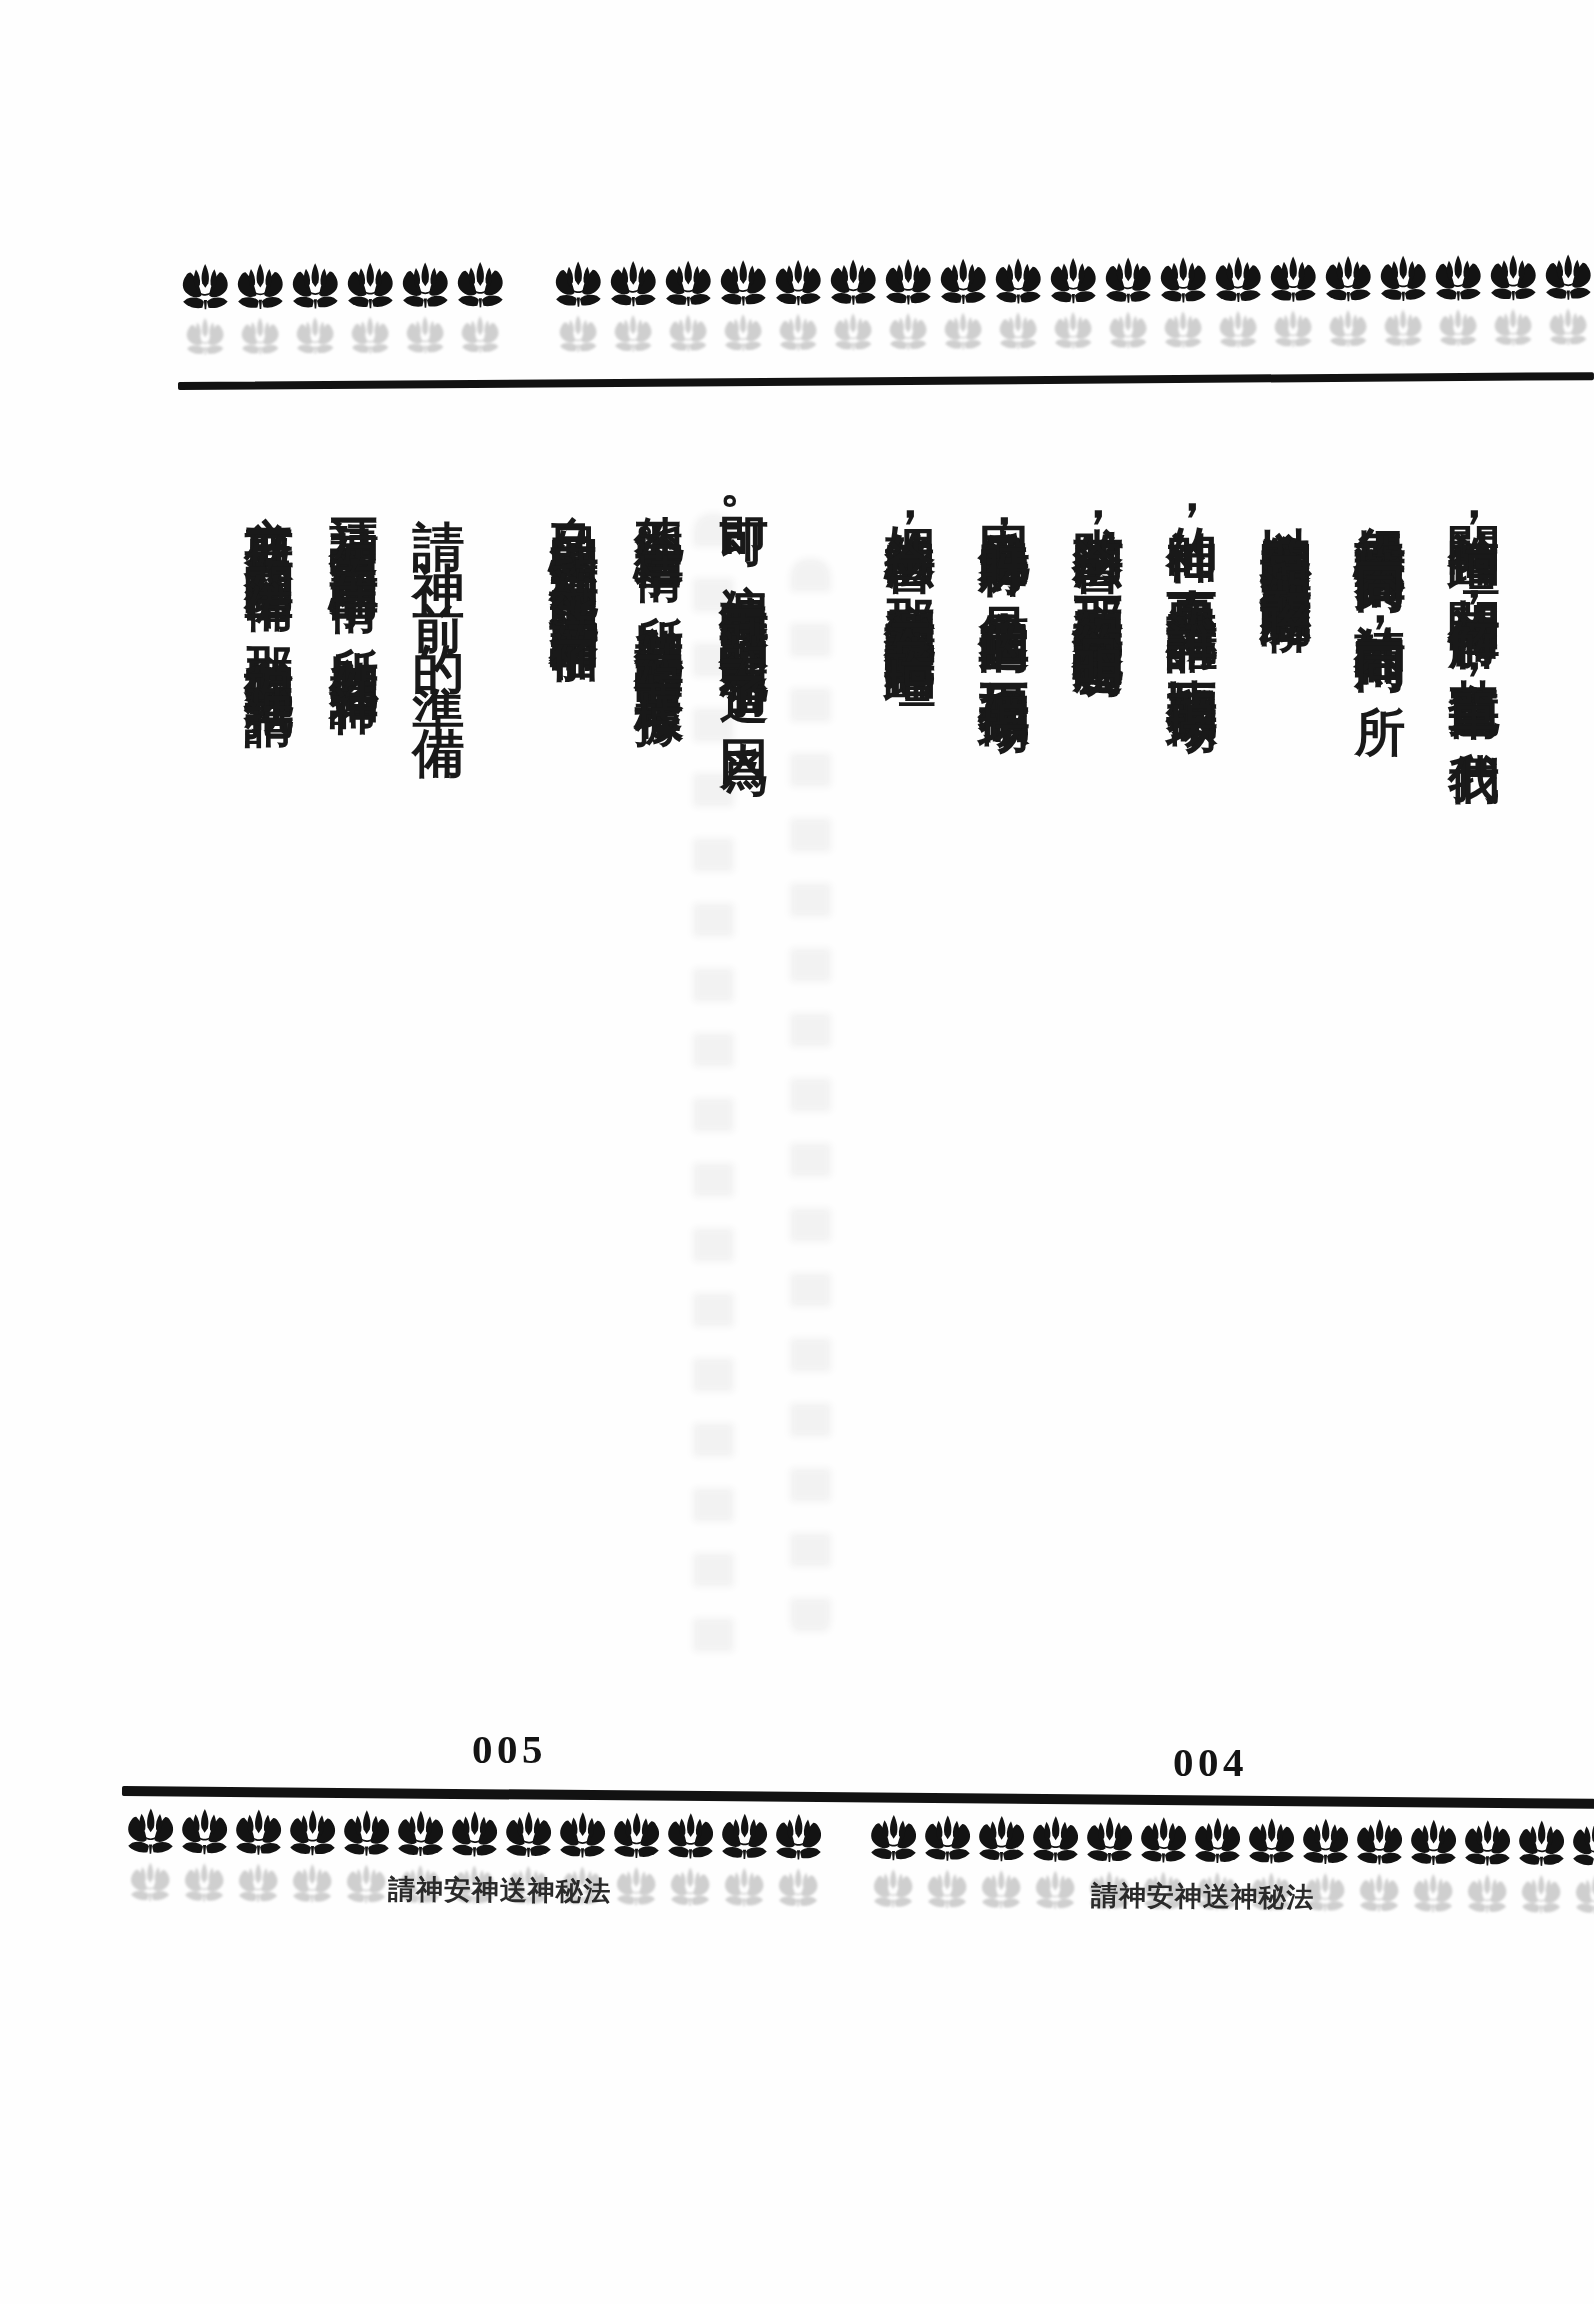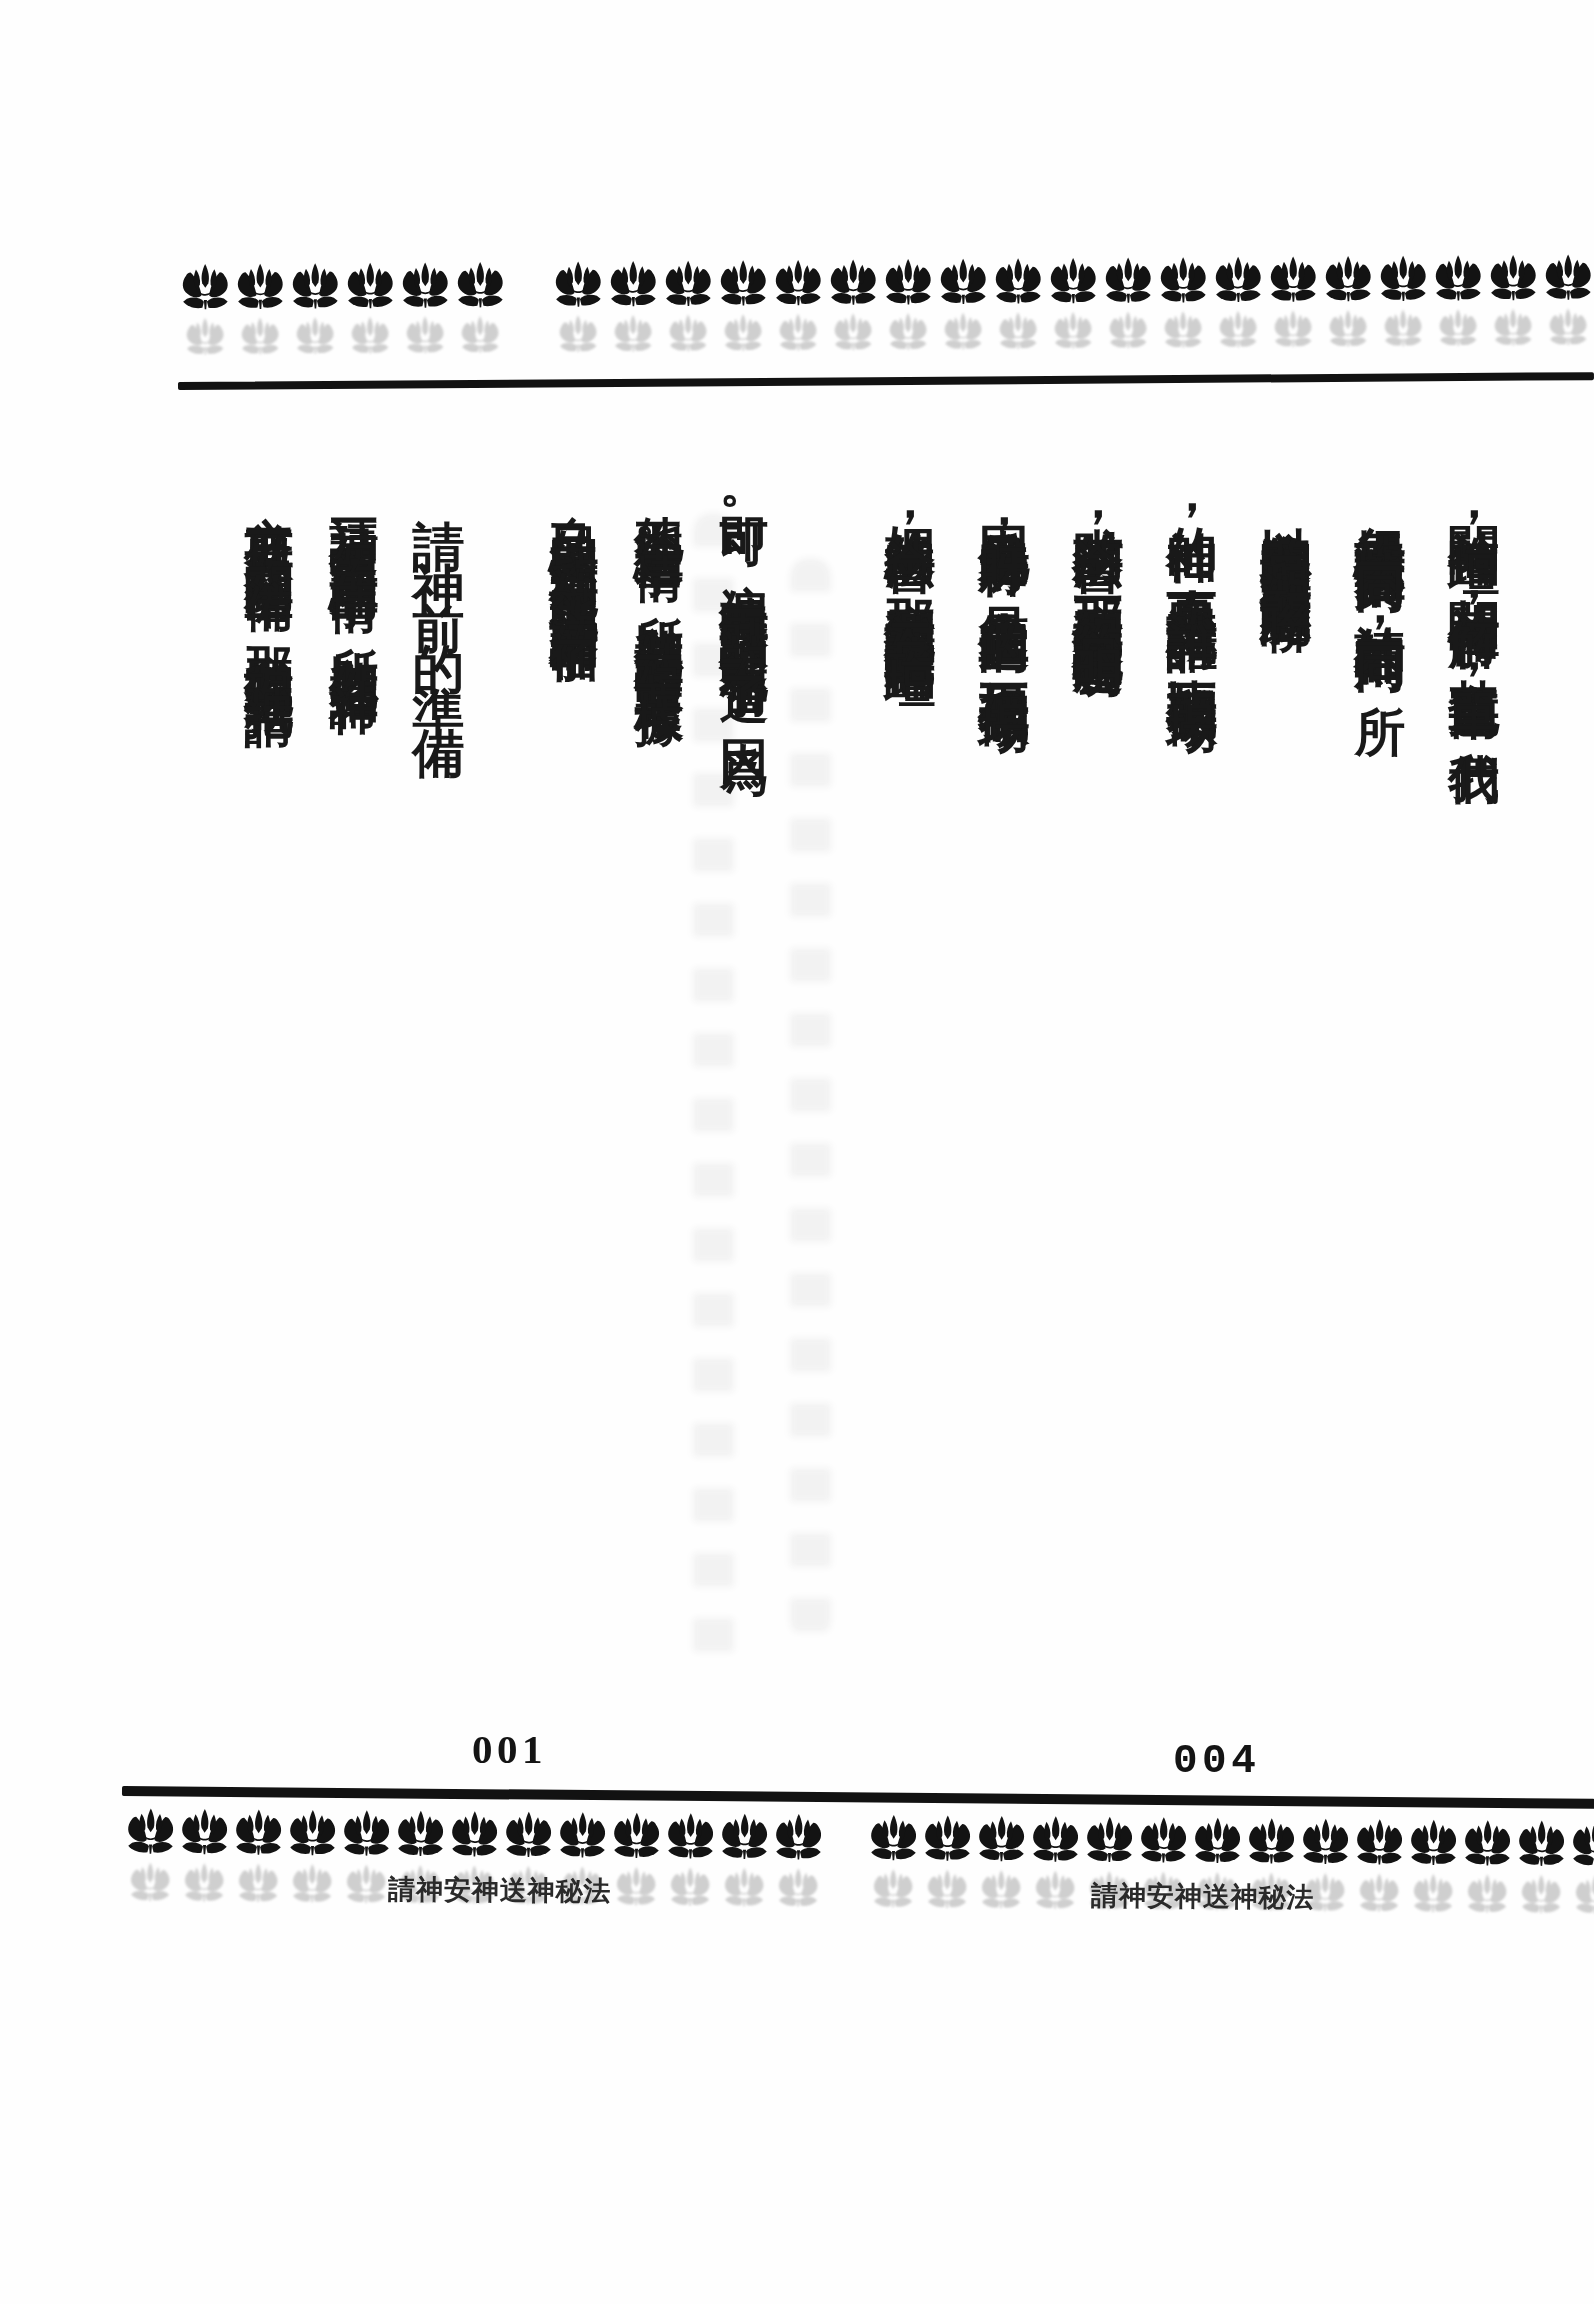--- a/index.html
+++ b/index.html
@@ -34,21 +34,21 @@
     font-size:52px;letter-spacing:42px;font-weight:700;
     padding-top:20px;margin-right:50px !important;
   }
   .indent-2{padding-top:110px;}
   
   .pagenum{
     position:absolute;font-family:"Liberation Serif",serif;
     font-size:41px;letter-spacing:4.5px;color:#141414;font-weight:600;
   }
   #pagenum-left{left:472px;top:1725px;}
-  #pagenum-right{left:1173px;top:1738px;font-family:Liberation Mono, monospace;}
+  #pagenum-right{left:1173px;top:1738px;}
   
   .footer-title{
     position:absolute;font-size:27px;font-weight:700;color:#2a2a2a;
     letter-spacing:0.9px;white-space:nowrap;
   }
   #footer-left{left:389px;top:1869px;}
   #footer-right{left:1092px;top:1869px;}
   
   .ghost-streak{
     position:absolute;width:41px;border-radius:18px;
@@ -299,21 +299,21 @@
 
 <div class="vtext left-page">
   <p>即可。這個時候再請財神趙公明就不合適了，因爲</p>
   <p>他不管這個事情。所以我們請神的時候一定要根據</p>
   <p>自己的法事性質和神仙的職能來決定請的神仙了。</p>
   <h2 class="section-heading">請神前的準備</h2>
   <p class="indent-2">請神是一個非常嚴肅的事情，所以我們在請神</p>
   <p>之前要做好一切相關的準備，那麼我們現在就把請</p>
 </div>
 
-<div class="pagenum" id="pagenum-left">001</div>
+<div class="pagenum" id="pagenum-left">005</div>
 <div class="pagenum" id="pagenum-right">004</div>
 
 <div class="band bottom">
   <div class="rule" style="left:122px;top:1786px;width:1473px;height:10px"></div>
   <div class="orn-seg" id="bot-seg-left" style="left:124px;top:1807px">
       <div class="orn-unit" style="width: 54px;">
         <svg class="lotus-black" width="50" height="50" style="margin:0 auto;display:block" fill="#131313" viewBox="0 0 55 56">
           <use href="#lotus"></use>
         </svg>
         <svg class="lotus-ghost" width="42" height="43" fill="#8f8f8f" viewBox="0 0 47 48">

